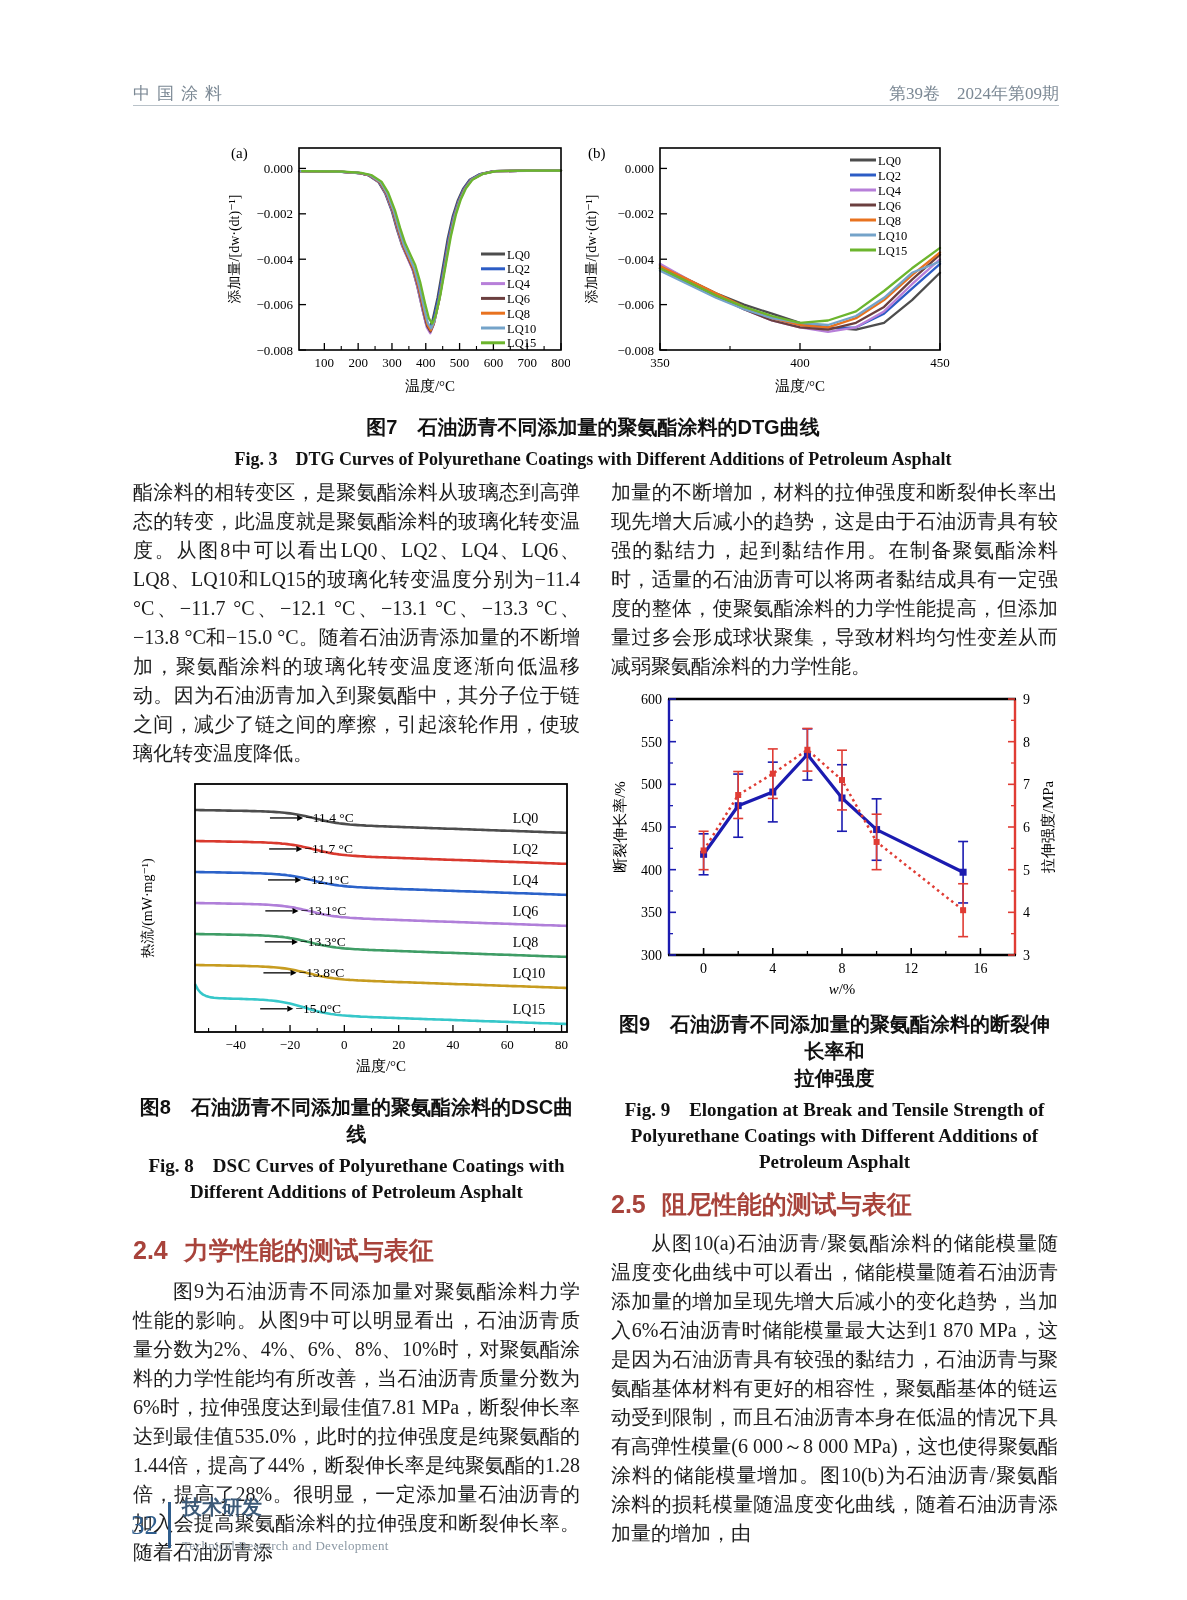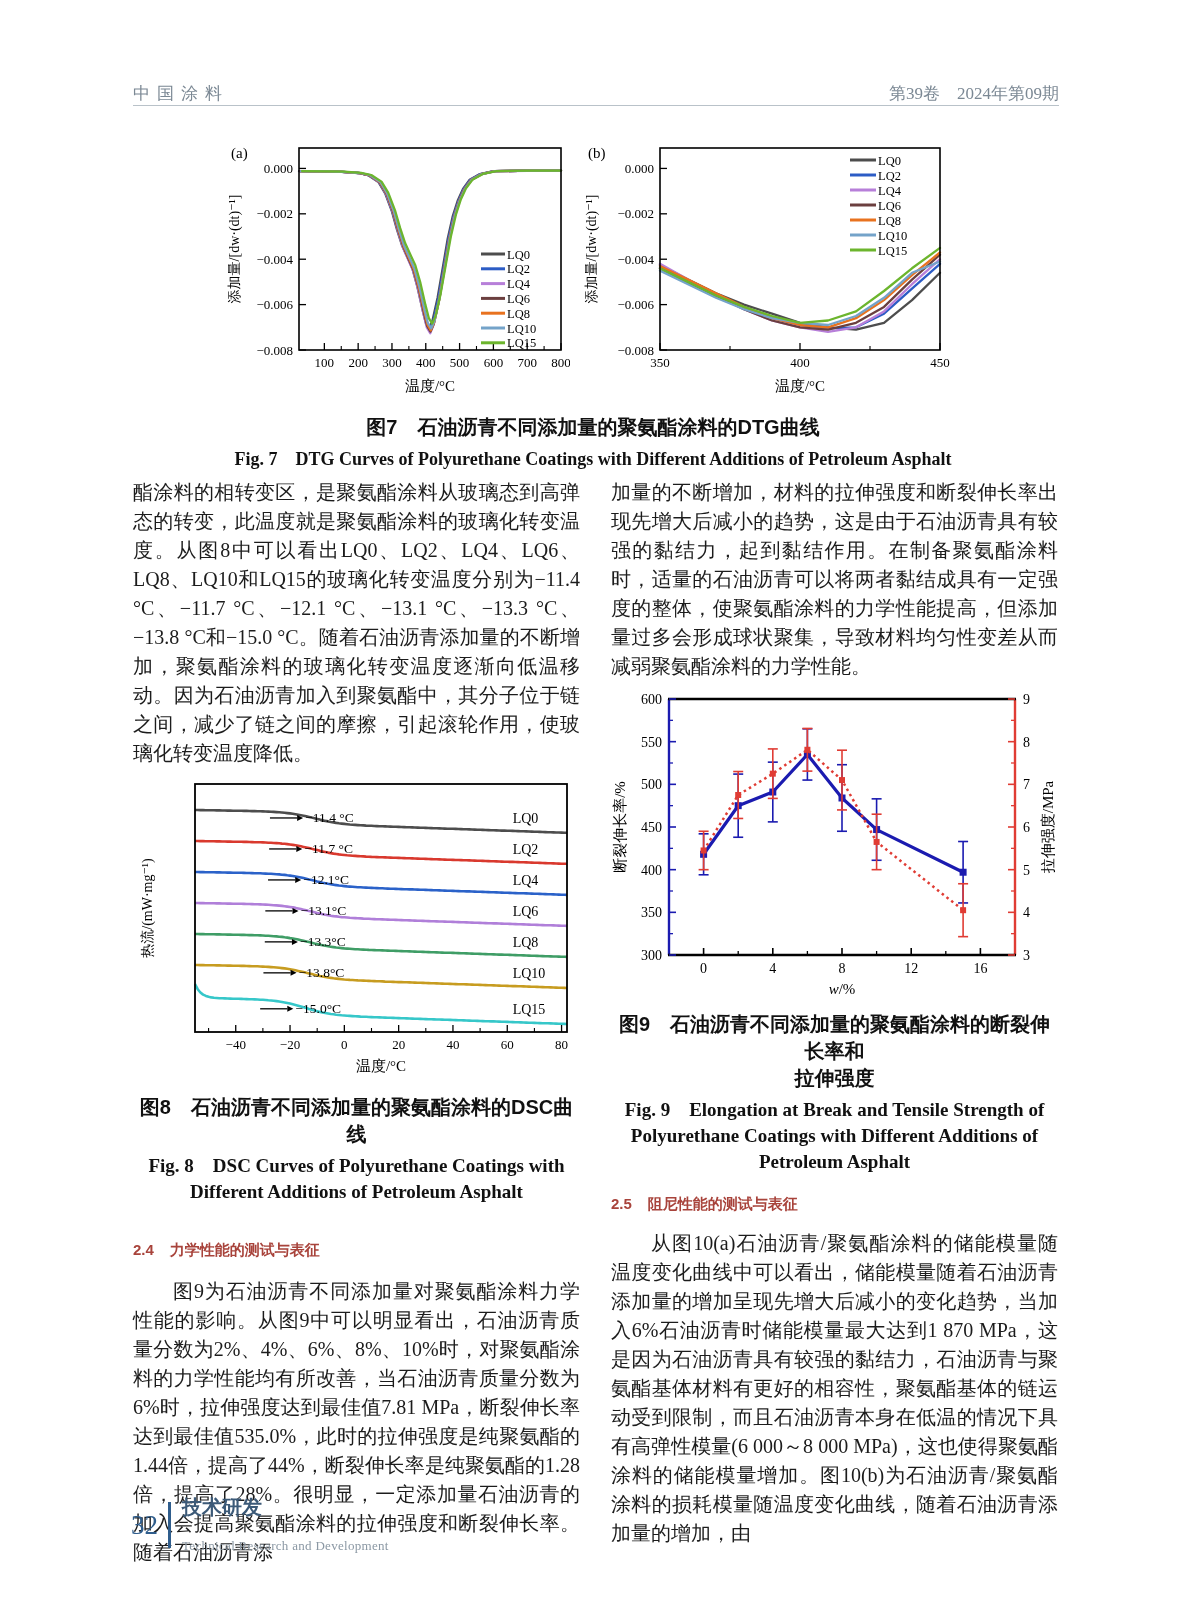--- a/index.html
+++ b/index.html
@@ -23,21 +23,21 @@
   .fig7 .cap-en{font-size:18px;white-space:nowrap;}
   .colL{position:absolute;left:133px;top:478px;width:447px;}
   .colR{position:absolute;left:611px;top:478px;width:447px;}
   p.body{font-size:20px;line-height:29px;text-align:justify;margin:0;color:#1c1c1c;}
   p.indent{text-indent:2em;}
   .figwrap{text-align:center;}
   .fig8wrap{margin-top:8px;}
   .fig9wrap{margin-top:8px;}
   .h2{
     font-family:"Liberation Sans","DejaVu Sans",sans-serif;
-    font-weight:bold;font-size:15px;color:#a8433b;line-height:26px;
+    font-weight:bold;font-size:25px;color:#a8433b;line-height:26px;
   }
   .h2 .num{margin-right:16px;}
   .h2-24{margin-top:32px;margin-bottom:14px;}
   .h2-25{margin-top:16px;margin-bottom:12px;}
   .footer{position:absolute;left:131px;top:1496px;display:flex;align-items:center;}
   .pg{font-size:27px;color:#2f5d8c;margin-right:10px;}
   .fbar{width:3px;height:46px;background:#2f5d8c;margin-right:11px;}
   .fzh{font-family:"Liberation Sans","DejaVu Sans",sans-serif;font-weight:bold;font-size:20px;color:#3c5a78;line-height:22px;}
   .fen{font-size:13px;color:#8b98a4;margin-top:20px;letter-spacing:0.3px;}
   svg text{fill:#000;}
@@ -152,21 +152,21 @@
           <text x="296" y="73.5" font-size="12.5">LQ6</text>
           <line x1="268" y1="84" x2="294" y2="84" stroke="#e8721f" stroke-width="3"></line>
           <text x="296" y="88.5" font-size="12.5">LQ8</text>
           <line x1="268" y1="99" x2="294" y2="99" stroke="#74a3c9" stroke-width="3"></line>
           <text x="296" y="103.5" font-size="12.5">LQ10</text>
           <line x1="268" y1="114" x2="294" y2="114" stroke="#6cb52d" stroke-width="3"></line>
           <text x="296" y="118.5" font-size="12.5">LQ15</text>
         </svg></div>
   </div>
   <div class="cap cap-zh">图7　石油沥青不同添加量的聚氨酯涂料的DTG曲线</div>
-  <div class="cap cap-en">Fig. 7　DTG Curves of Polyurethane Coatings with Different Additions of Petroleum Asphalt</div>
+  <div class="cap cap-en">Fig. 3　DTG Curves of Polyurethane Coatings with Different Additions of Petroleum Asphalt</div>
 </div>
 
 <div class="colL">
   <p class="body">酯涂料的相转变区，是聚氨酯涂料从玻璃态到高弹态的转变，此温度就是聚氨酯涂料的玻璃化转变温度。从图8中可以看出LQ0、LQ2、LQ4、LQ6、LQ8、LQ10和LQ15的玻璃化转变温度分别为−11.4 °C、−11.7 °C、−12.1 °C、−13.1 °C、−13.3 °C、−13.8 °C和−15.0 °C。随着石油沥青添加量的不断增加，聚氨酯涂料的玻璃化转变温度逐渐向低温移动。因为石油沥青加入到聚氨酯中，其分子位于链之间，减少了链之间的摩擦，引起滚轮作用，使玻璃化转变温度降低。</p>
   <div class="figwrap fig8wrap"><svg width="440" height="302" viewBox="0 0 440 302">
         <polyline points="58.0,34.0 60.7,34.0 63.4,34.1 66.1,34.1 68.9,34.2 71.6,34.2 74.3,34.3 77.0,34.3 79.7,34.4 82.4,34.4 85.2,34.5 87.9,34.5 90.6,34.6 93.3,34.6 96.0,34.7 98.7,34.7 101.4,34.8 104.2,34.8 106.9,34.9 109.6,34.9 112.3,35.0 115.0,35.1 117.7,35.1 120.5,35.2 123.2,35.3 125.9,35.4 128.6,35.5 131.3,35.6 134.0,35.8 136.7,35.9 139.5,36.1 142.2,36.3 144.9,36.5 147.6,36.8 150.3,37.1 153.0,37.4 155.8,37.8 158.5,38.2 161.2,38.7 163.9,39.2 166.6,39.7 169.3,40.3 172.0,40.9 174.8,41.6 177.5,42.2 180.2,42.9 182.9,43.6 185.6,44.2 188.3,44.9 191.1,45.4 193.8,46.0 196.5,46.4 199.2,46.9 201.9,47.3 204.6,47.6 207.3,47.9 210.1,48.2 212.8,48.5 215.5,48.7 218.2,48.9 220.9,49.1 223.6,49.3 226.4,49.4 229.1,49.6 231.8,49.7 234.5,49.8 237.2,50.0 239.9,50.1 242.6,50.2 245.4,50.3 248.1,50.4 250.8,50.5 253.5,50.6 256.2,50.7 258.9,50.8 261.6,50.9 264.4,51.0 267.1,51.1 269.8,51.2 272.5,51.3 275.2,51.4 277.9,51.5 280.7,51.6 283.4,51.7 286.1,51.8 288.8,51.9 291.5,52.0 294.2,52.1 296.9,52.2 299.7,52.3 302.4,52.4 305.1,52.5 307.8,52.6 310.5,52.7 313.2,52.7 316.0,52.8 318.7,52.9 321.4,53.0 324.1,53.1 326.8,53.2 329.5,53.3 332.2,53.4 335.0,53.5 337.7,53.6 340.4,53.7 343.1,53.8 345.8,53.9 348.5,54.0 351.3,54.1 354.0,54.2 356.7,54.3 359.4,54.4 362.1,54.5 364.8,54.6 367.5,54.6 370.3,54.7 373.0,54.8 375.7,54.9 378.4,55.0 381.1,55.1 383.8,55.2 386.6,55.3 389.3,55.4 392.0,55.5 394.7,55.6 397.4,55.7 400.1,55.8 402.8,55.9 405.6,56.0 408.3,56.1 411.0,56.2 413.7,56.3 416.4,56.4 419.1,56.5 421.9,56.5 424.6,56.6 427.3,56.7 430.0,56.8" fill="none" stroke="#4d4d4d" stroke-width="2.6" stroke-linejoin="round"></polyline>
         <polyline points="58.0,65.0 60.7,65.0 63.4,65.1 66.1,65.1 68.9,65.2 71.6,65.2 74.3,65.3 77.0,65.3 79.7,65.4 82.4,65.4 85.2,65.5 87.9,65.5 90.6,65.6 93.3,65.6 96.0,65.7 98.7,65.7 101.4,65.8 104.2,65.8 106.9,65.9 109.6,65.9 112.3,66.0 115.0,66.1 117.7,66.2 120.5,66.2 123.2,66.3 125.9,66.4 128.6,66.5 131.3,66.7 134.0,66.8 136.7,67.0 139.5,67.1 142.2,67.3 144.9,67.6 147.6,67.8 150.3,68.1 153.0,68.5 155.8,68.9 158.5,69.3 161.2,69.8 163.9,70.3 166.6,70.9 169.3,71.5 172.0,72.1 174.8,72.8 177.5,73.4 180.2,74.1 182.9,74.8 185.6,75.4 188.3,76.0 191.1,76.6 193.8,77.1 196.5,77.6 199.2,78.0 201.9,78.4 204.6,78.7 207.3,79.0 210.1,79.3 212.8,79.5 215.5,79.7 218.2,79.9 220.9,80.1 223.6,80.3 226.4,80.4 229.1,80.6 231.8,80.7 234.5,80.9 237.2,81.0 239.9,81.1 242.6,81.2 245.4,81.3 248.1,81.4 250.8,81.5 253.5,81.6 256.2,81.7 258.9,81.8 261.6,81.9 264.4,82.0 267.1,82.1 269.8,82.2 272.5,82.3 275.2,82.4 277.9,82.5 280.7,82.6 283.4,82.7 286.1,82.8 288.8,82.9 291.5,83.0 294.2,83.1 296.9,83.2 299.7,83.3 302.4,83.4 305.1,83.5 307.8,83.6 310.5,83.7 313.2,83.8 316.0,83.9 318.7,84.0 321.4,84.0 324.1,84.1 326.8,84.2 329.5,84.3 332.2,84.4 335.0,84.5 337.7,84.6 340.4,84.7 343.1,84.8 345.8,84.9 348.5,85.0 351.3,85.1 354.0,85.2 356.7,85.3 359.4,85.4 362.1,85.5 364.8,85.6 367.5,85.7 370.3,85.8 373.0,85.9 375.7,85.9 378.4,86.0 381.1,86.1 383.8,86.2 386.6,86.3 389.3,86.4 392.0,86.5 394.7,86.6 397.4,86.7 400.1,86.8 402.8,86.9 405.6,87.0 408.3,87.1 411.0,87.2 413.7,87.3 416.4,87.4 419.1,87.5 421.9,87.6 424.6,87.7 427.3,87.8 430.0,87.8" fill="none" stroke="#d9392e" stroke-width="2.6" stroke-linejoin="round"></polyline>
         <polyline points="58.0,96.0 60.7,96.0 63.4,96.1 66.1,96.1 68.9,96.2 71.6,96.2 74.3,96.3 77.0,96.3 79.7,96.4 82.4,96.4 85.2,96.5 87.9,96.5 90.6,96.6 93.3,96.6 96.0,96.7 98.7,96.7 101.4,96.8 104.2,96.8 106.9,96.9 109.6,97.0 112.3,97.0 115.0,97.1 117.7,97.2 120.5,97.3 123.2,97.3 125.9,97.5 128.6,97.6 131.3,97.7 134.0,97.8 136.7,98.0 139.5,98.2 142.2,98.4 144.9,98.7 147.6,98.9 150.3,99.3 153.0,99.6 155.8,100.0 158.5,100.5 161.2,101.0 163.9,101.5 166.6,102.1 169.3,102.7 172.0,103.4 174.8,104.0 177.5,104.7 180.2,105.4 182.9,106.0 185.6,106.7 188.3,107.2 191.1,107.8 193.8,108.3 196.5,108.7 199.2,109.1 201.9,109.5 204.6,109.8 207.3,110.1 210.1,110.4 212.8,110.6 215.5,110.8 218.2,111.0 220.9,111.2 223.6,111.3 226.4,111.5 229.1,111.6 231.8,111.8 234.5,111.9 237.2,112.0 239.9,112.1 242.6,112.2 245.4,112.3 248.1,112.5 250.8,112.6 253.5,112.7 256.2,112.8 258.9,112.9 261.6,113.0 264.4,113.1 267.1,113.2 269.8,113.3 272.5,113.4 275.2,113.4 277.9,113.5 280.7,113.6 283.4,113.7 286.1,113.8 288.8,113.9 291.5,114.0 294.2,114.1 296.9,114.2 299.7,114.3 302.4,114.4 305.1,114.5 307.8,114.6 310.5,114.7 313.2,114.8 316.0,114.9 318.7,115.0 321.4,115.1 324.1,115.2 326.8,115.3 329.5,115.4 332.2,115.4 335.0,115.5 337.7,115.6 340.4,115.7 343.1,115.8 345.8,115.9 348.5,116.0 351.3,116.1 354.0,116.2 356.7,116.3 359.4,116.4 362.1,116.5 364.8,116.6 367.5,116.7 370.3,116.8 373.0,116.9 375.7,117.0 378.4,117.1 381.1,117.2 383.8,117.3 386.6,117.3 389.3,117.4 392.0,117.5 394.7,117.6 397.4,117.7 400.1,117.8 402.8,117.9 405.6,118.0 408.3,118.1 411.0,118.2 413.7,118.3 416.4,118.4 419.1,118.5 421.9,118.6 424.6,118.7 427.3,118.8 430.0,118.9" fill="none" stroke="#2b62c9" stroke-width="2.6" stroke-linejoin="round"></polyline>
         <polyline points="58.0,127.0 60.7,127.0 63.4,127.1 66.1,127.1 68.9,127.2 71.6,127.2 74.3,127.3 77.0,127.3 79.7,127.4 82.4,127.4 85.2,127.5 87.9,127.5 90.6,127.6 93.3,127.6 96.0,127.7 98.7,127.7 101.4,127.8 104.2,127.8 106.9,127.9 109.6,128.0 112.3,128.0 115.0,128.1 117.7,128.2 120.5,128.3 123.2,128.4 125.9,128.5 128.6,128.6 131.3,128.8 134.0,129.0 136.7,129.2 139.5,129.4 142.2,129.6 144.9,129.9 147.6,130.2 150.3,130.6 153.0,131.0 155.8,131.4 158.5,131.9 161.2,132.5 163.9,133.1 166.6,133.7 169.3,134.3 172.0,135.0 174.8,135.6 177.5,136.3 180.2,137.0 182.9,137.6 185.6,138.2 188.3,138.7 191.1,139.2 193.8,139.7 196.5,140.1 199.2,140.4 201.9,140.8 204.6,141.1 207.3,141.3 210.1,141.5 212.8,141.8 215.5,142.0 218.2,142.1 220.9,142.3 223.6,142.4 226.4,142.6 229.1,142.7 231.8,142.8 234.5,143.0 237.2,143.1 239.9,143.2 242.6,143.3 245.4,143.4 248.1,143.5 250.8,143.6 253.5,143.7 256.2,143.8 258.9,143.9 261.6,144.0 264.4,144.1 267.1,144.2 269.8,144.3 272.5,144.4 275.2,144.5 277.9,144.6 280.7,144.7 283.4,144.8 286.1,144.9 288.8,145.0 291.5,145.1 294.2,145.2 296.9,145.3 299.7,145.4 302.4,145.5 305.1,145.5 307.8,145.6 310.5,145.7 313.2,145.8 316.0,145.9 318.7,146.0 321.4,146.1 324.1,146.2 326.8,146.3 329.5,146.4 332.2,146.5 335.0,146.6 337.7,146.7 340.4,146.8 343.1,146.9 345.8,147.0 348.5,147.1 351.3,147.2 354.0,147.3 356.7,147.4 359.4,147.4 362.1,147.5 364.8,147.6 367.5,147.7 370.3,147.8 373.0,147.9 375.7,148.0 378.4,148.1 381.1,148.2 383.8,148.3 386.6,148.4 389.3,148.5 392.0,148.6 394.7,148.7 397.4,148.8 400.1,148.9 402.8,149.0 405.6,149.1 408.3,149.2 411.0,149.3 413.7,149.3 416.4,149.4 419.1,149.5 421.9,149.6 424.6,149.7 427.3,149.8 430.0,149.9" fill="none" stroke="#b07fd9" stroke-width="2.6" stroke-linejoin="round"></polyline>
         <polyline points="58.0,158.0 60.7,158.0 63.4,158.1 66.1,158.1 68.9,158.2 71.6,158.2 74.3,158.3 77.0,158.3 79.7,158.4 82.4,158.4 85.2,158.5 87.9,158.5 90.6,158.6 93.3,158.6 96.0,158.7 98.7,158.7 101.4,158.8 104.2,158.9 106.9,158.9 109.6,159.0 112.3,159.1 115.0,159.1 117.7,159.2 120.5,159.3 123.2,159.4 125.9,159.5 128.6,159.7 131.3,159.8 134.0,160.0 136.7,160.2 139.5,160.4 142.2,160.7 144.9,160.9 147.6,161.3 150.3,161.6 153.0,162.1 155.8,162.5 158.5,163.0 161.2,163.6 163.9,164.2 166.6,164.8 169.3,165.4 172.0,166.1 174.8,166.8 177.5,167.5 180.2,168.1 182.9,168.7 185.6,169.3 188.3,169.8 191.1,170.3 193.8,170.7 196.5,171.1 199.2,171.5 201.9,171.8 204.6,172.1 207.3,172.4 210.1,172.6 212.8,172.8 215.5,173.0 218.2,173.2 220.9,173.3 223.6,173.5 226.4,173.6 229.1,173.7 231.8,173.9 234.5,174.0 237.2,174.1 239.9,174.2 242.6,174.3 245.4,174.4 248.1,174.5 250.8,174.6 253.5,174.7 256.2,174.8 258.9,174.9 261.6,175.0 264.4,175.1 267.1,175.2 269.8,175.3 272.5,175.4 275.2,175.5 277.9,175.6 280.7,175.7 283.4,175.8 286.1,175.9 288.8,176.0 291.5,176.1 294.2,176.2 296.9,176.3 299.7,176.4 302.4,176.5 305.1,176.6 307.8,176.7 310.5,176.7 313.2,176.8 316.0,176.9 318.7,177.0 321.4,177.1 324.1,177.2 326.8,177.3 329.5,177.4 332.2,177.5 335.0,177.6 337.7,177.7 340.4,177.8 343.1,177.9 345.8,178.0 348.5,178.1 351.3,178.2 354.0,178.3 356.7,178.4 359.4,178.5 362.1,178.6 364.8,178.6 367.5,178.7 370.3,178.8 373.0,178.9 375.7,179.0 378.4,179.1 381.1,179.2 383.8,179.3 386.6,179.4 389.3,179.5 392.0,179.6 394.7,179.7 397.4,179.8 400.1,179.9 402.8,180.0 405.6,180.1 408.3,180.2 411.0,180.3 413.7,180.4 416.4,180.5 419.1,180.5 421.9,180.6 424.6,180.7 427.3,180.8 430.0,180.9" fill="none" stroke="#3f9d66" stroke-width="2.6" stroke-linejoin="round"></polyline>

